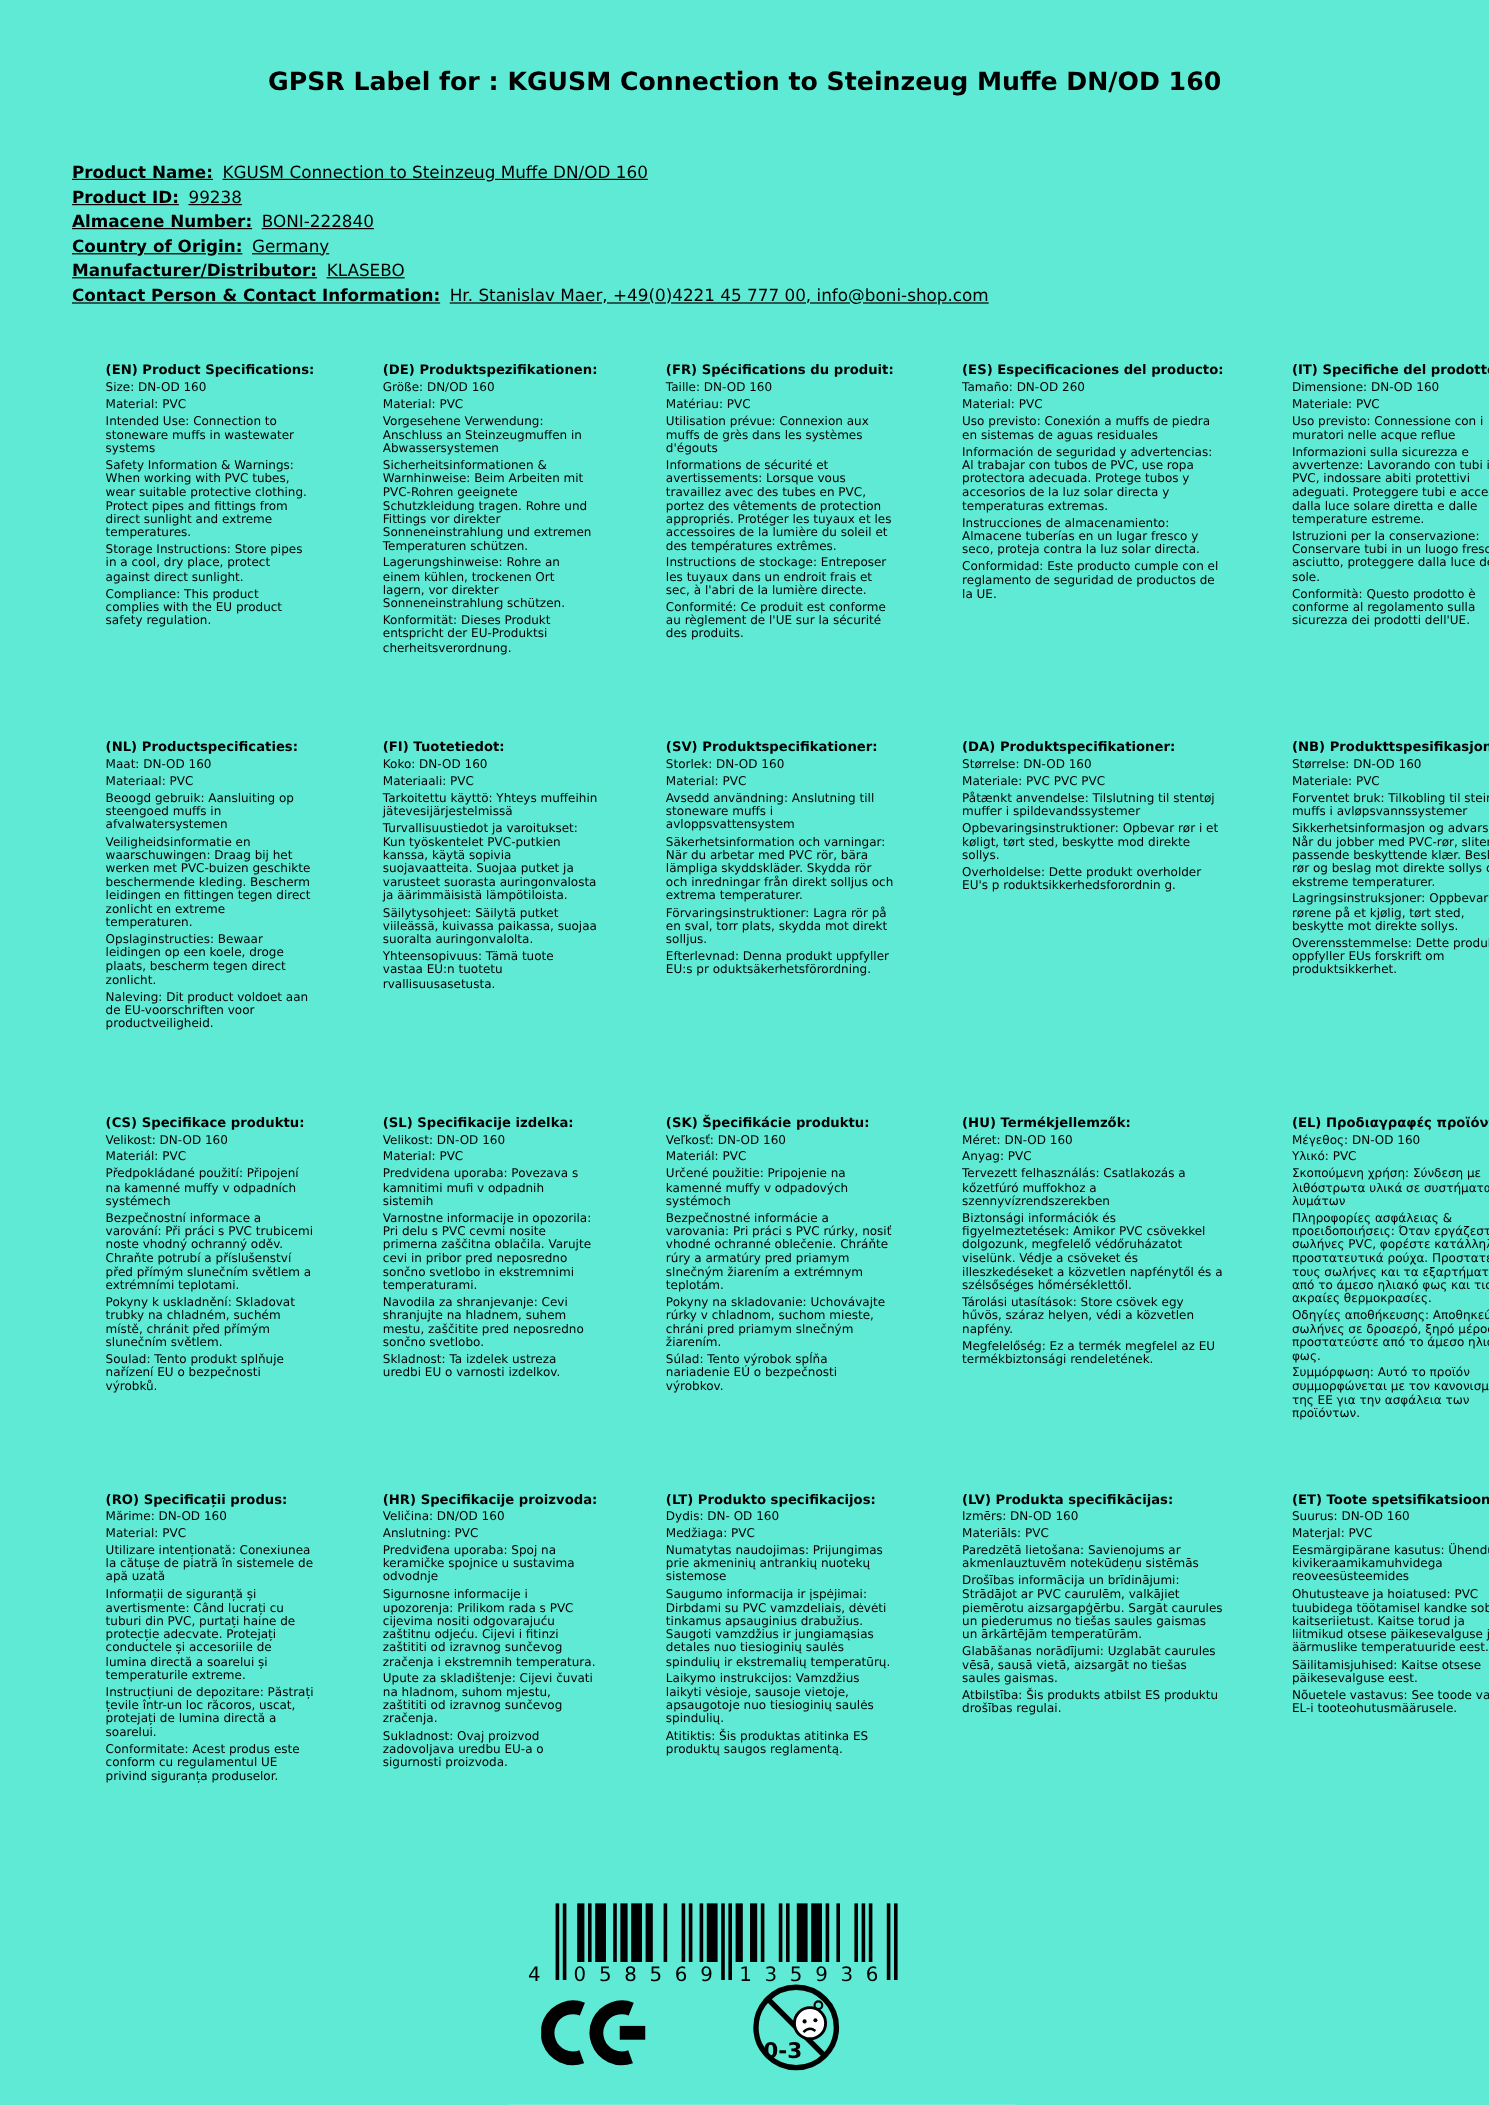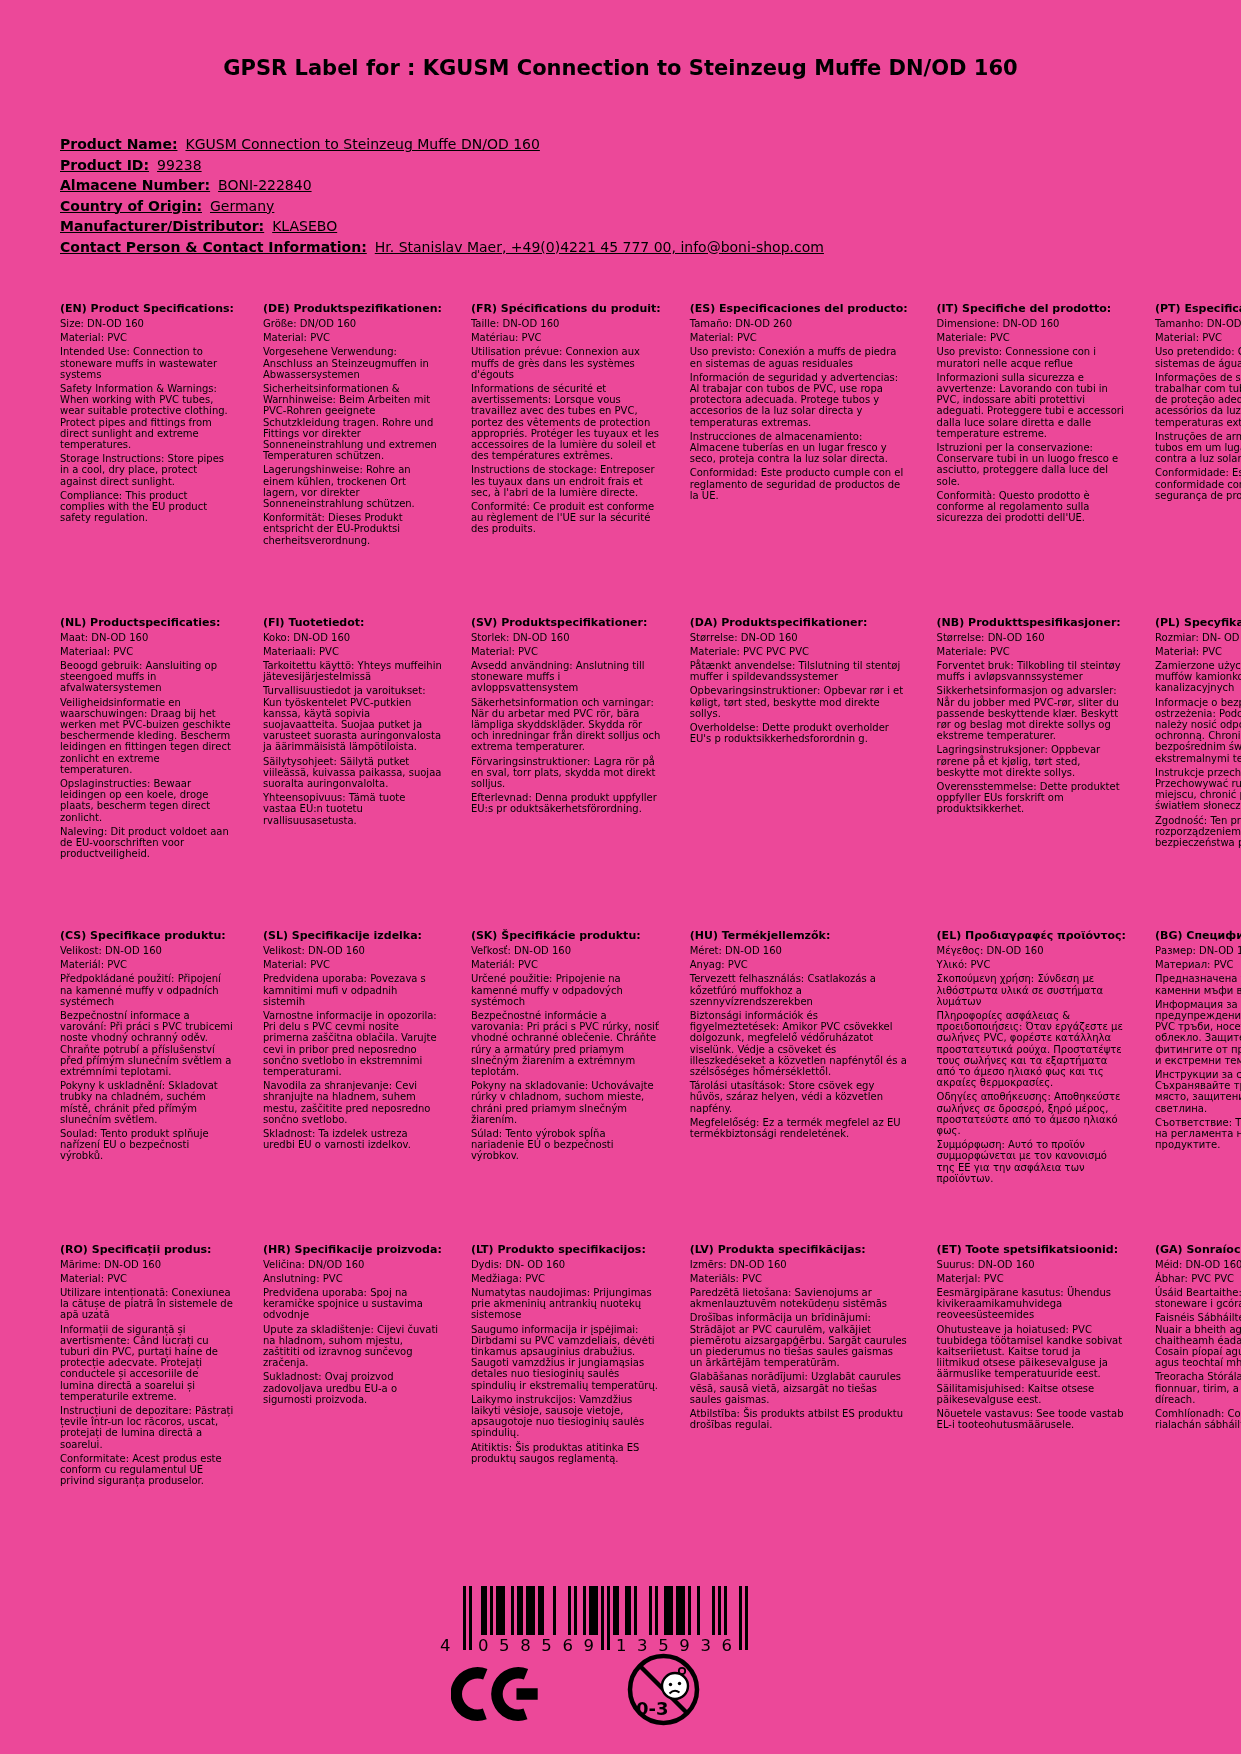--- a/index.html
+++ b/index.html
@@ -1,33 +1,33 @@
 <!DOCTYPE html>
 <html><head>
 <meta charset="utf-8">
 <style>
   * { box-sizing: border-box; }
   body { margin: 0; background: #fff; color: #000; font-family: "DejaVu Sans", sans-serif; }
-  .page { position: relative; width: 1241px; height: 1754px; background: #ec4899; overflow: hidden; }
+  .page { position: relative; width: 1241px; height: 1754px; background: #5eead4; overflow: hidden; }
 
   .title {
     position: absolute; top: 56px; left: 0; width: 100%;
     text-align: center; font-size: 21px; font-weight: bold; margin: 0;
   }
 
   .product-info { position: absolute; left: 60px; top: 134px; font-size: 14px; }
   .info-row { line-height: 20.5px; white-space: nowrap; text-decoration: underline; }
   .info-label { font-weight: bold; margin-right: 8px; }
 
   .lang-grid {
     position: absolute; left: 60px; top: 302px; width: 1164px;
     display: grid; grid-template-columns: repeat(6, 1fr); column-gap: 16px;
     grid-auto-rows: 313.5px;
   }
-  .lang-block { font-size: 10px; line-height: 11.2px; padding-right: 13px; }
+  .lang-block { font-size: 10px; line-height: 11.2px; padding-right: 13px; margin-left: 28px; }
   .lang-header { font-weight: bold; font-size: 11px; line-height: 13px; margin: 0 0 3px 0; white-space: nowrap; }
   .lang-body p { margin: 0 0 3px 0; }
 
   .footer { position: absolute; left: 0; top: 0; width: 100%; height: 100%; pointer-events: none; }
   .barcode-svg { position: absolute; left: 439px; top: 1586px; }
   .barcode-svg rect { fill: #000; }
   .bc-digit { font-family: "DejaVu Sans", sans-serif; font-size: 16.5px; fill: #000; }
   .ce-svg { position: absolute; left: 451px; top: 1662px; }
   .age-svg { position: absolute; left: 626px; top: 1652px; }
 </style>
@@ -291,20 +291,21 @@
           <p>Conformitate: Acest produs este conform cu regulamentul UE privind siguranța produselor.</p>
         </div>
   </div>
 
   <div class="lang-block">
     <div class="lang-header">(HR) Specifikacije proizvoda:</div>
     <div class="lang-body">
           <p>Veličina: DN/OD 160</p>
           <p>Anslutning: PVC</p>
           <p>Predviđena uporaba: Spoj na keramičke spojnice u sustavima odvodnje</p>
+          <p>Sigurnosne informacije i upozorenja: Prilikom rada s PVC cijevima nositi odgovarajuću zaštitnu odjeću. Cijevi i fitinzi zaštititi od izravnog sunčevog zračenja i ekstremnih temperatura.</p>
           <p>Upute za skladištenje: Cijevi čuvati na hladnom, suhom mjestu, zaštititi od izravnog sunčevog zračenja.</p>
           <p>Sukladnost: Ovaj proizvod zadovoljava uredbu EU-a o sigurnosti proizvoda.</p>
         </div>
   </div>
 
   <div class="lang-block">
     <div class="lang-header">(LT) Produkto specifikacijos:</div>
     <div class="lang-body">
           <p>Dydis: DN- OD 160</p>
           <p>Medžiaga: PVC</p>

